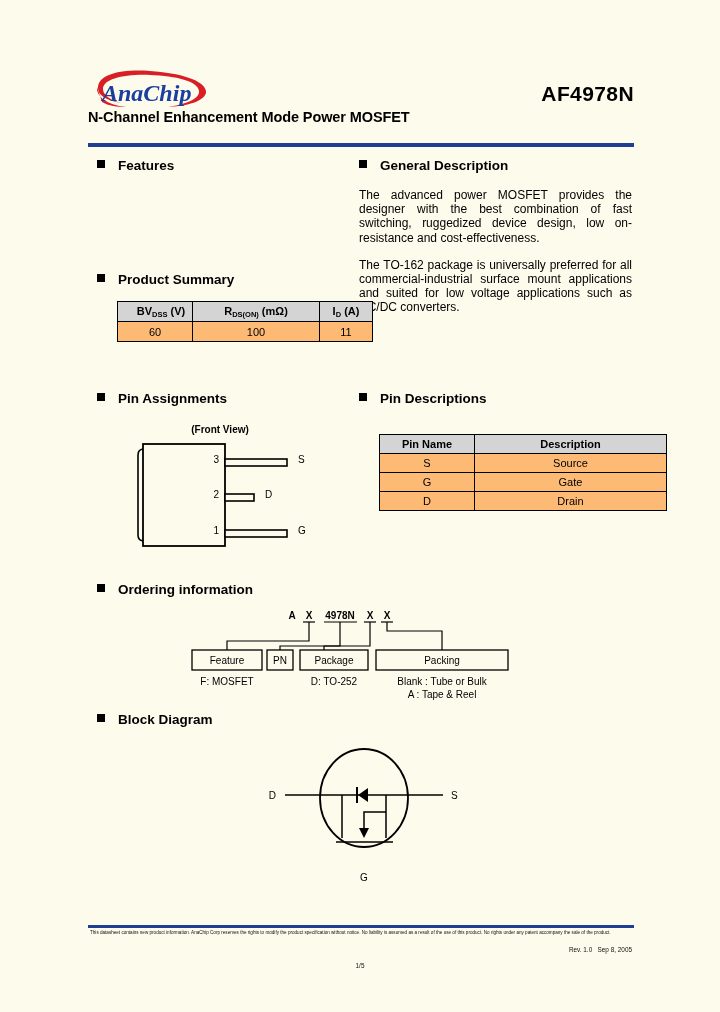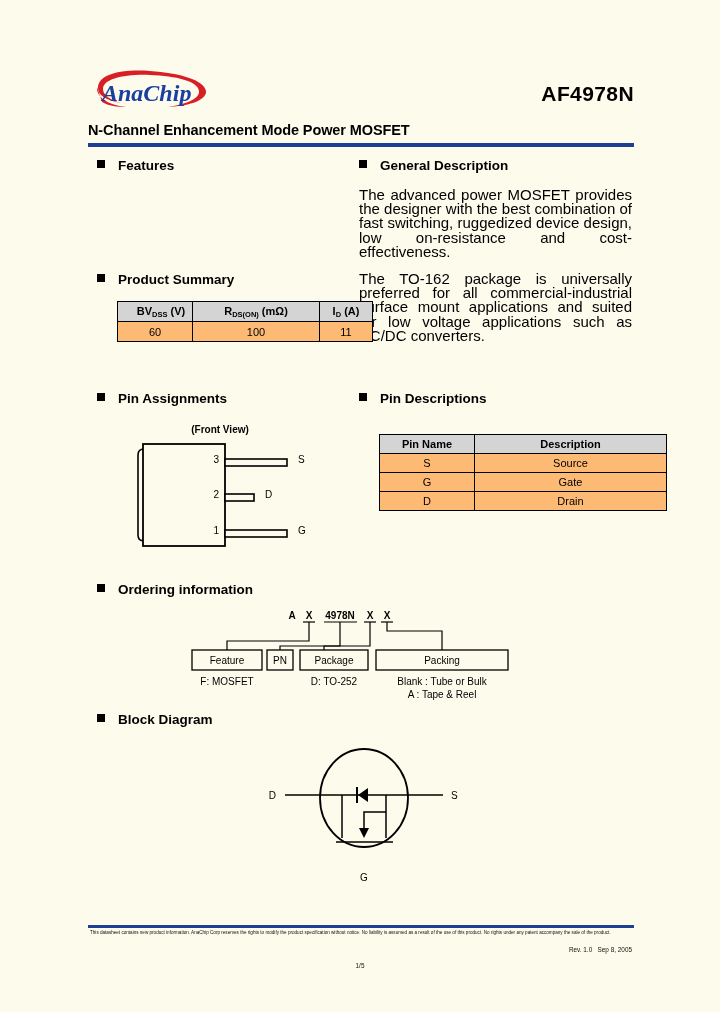--- a/index.html
+++ b/index.html
@@ -39,21 +39,21 @@
     top: 20px;
     font-size: 21px;
     font-weight: bold;
     letter-spacing: 0.4px;
     color: #000;
     font-family: "Liberation Sans", sans-serif;
   }
   .subtitle {
     position: absolute;
     left: 0px;
-    top: 60px;
+    top: 47px;
     font-size: 14.5px;
     font-weight: bold;
     color: #000;
     letter-spacing: -0.1px;
   }
   .rule-top {
     position: absolute;
     left: 88px;
     top: 143px;
     width: 546px;
@@ -88,21 +88,21 @@
     line-height: 14.2px;
   }
   .features-list div { white-space: nowrap; }
 
   
   .gen-desc {
     position: absolute;
     left: 359px;
     top: 188px;
     width: 273px;
-    font-size: 15px;
+    font-size: 12px;
     color: #000;
     line-height: 14.2px;
     text-align: justify;
   }
   .gen-desc p { margin: 0 0 13px 0; }
   .gen-desc p:last-child { margin-bottom: 0; }
 
   
   table.dstable {
     border-collapse: collapse;

